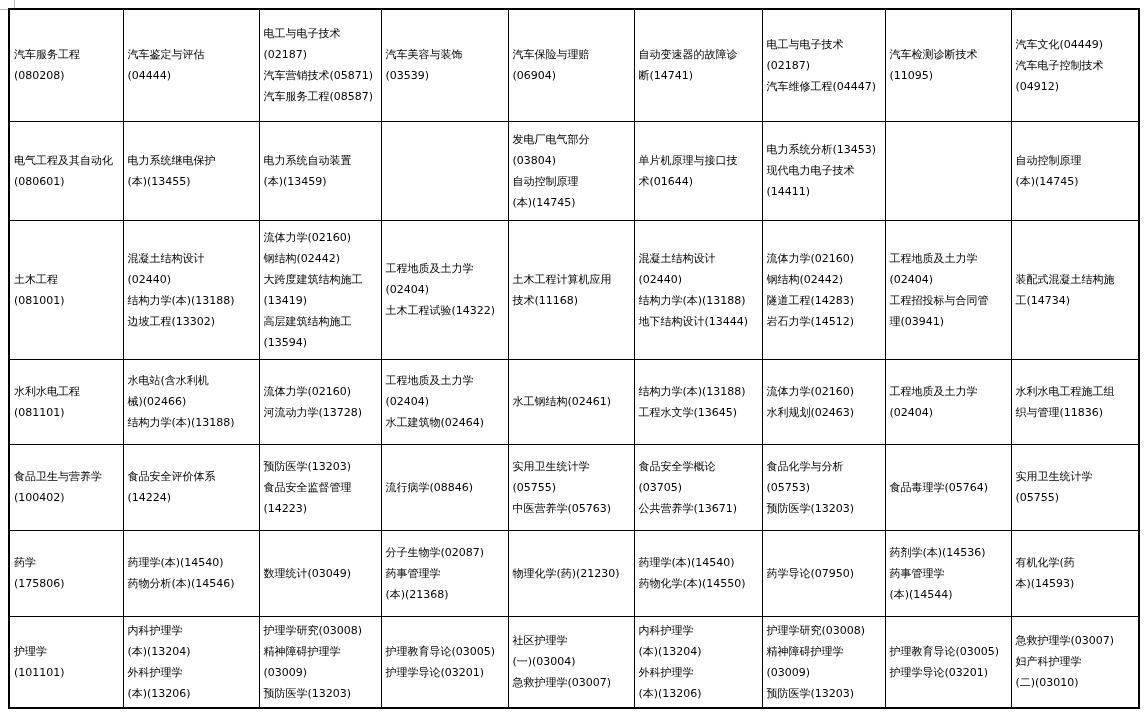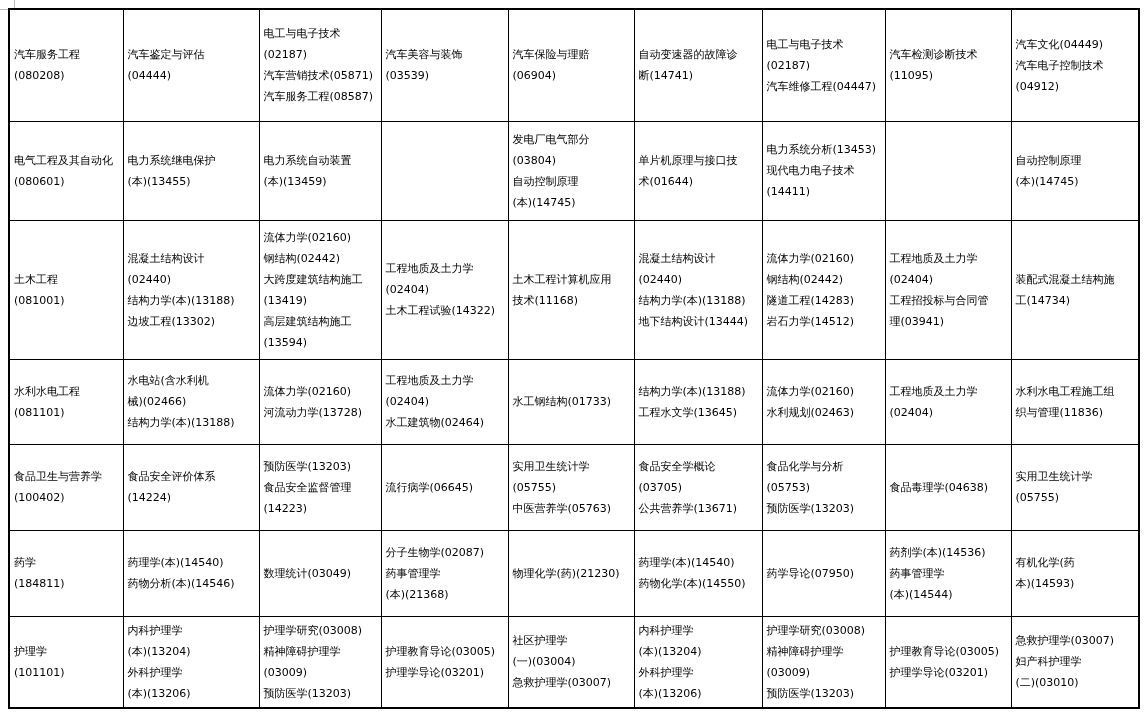--- a/index.html
+++ b/index.html
@@ -150,55 +150,55 @@
         <td>水利水电工程
 (081101)</td>
         <td>水电站(含水利机
 械)(02466)
 结构力学(本)(13188)</td>
         <td>流体力学(02160)
 河流动力学(13728)</td>
         <td>工程地质及土力学
 (02404)
 水工建筑物(02464)</td>
-        <td>水工钢结构(01733)</td>
+        <td>水工钢结构(02461)</td>
         <td>结构力学(本)(13188)
 工程水文学(13645)</td>
         <td>流体力学(02160)
 水利规划(02463)</td>
         <td>工程地质及土力学
 (02404)</td>
         <td>水利水电工程施工组
 织与管理(11836)</td>
       </tr>
       <tr>
         <td>食品卫生与营养学
 (100402)</td>
         <td>食品安全评价体系
 (14224)</td>
         <td>预防医学(13203)
 食品安全监督管理
 (14223)</td>
-        <td>流行病学(06645)</td>
+        <td>流行病学(08846)</td>
         <td>实用卫生统计学
 (05755)
 中医营养学(05763)</td>
         <td>食品安全学概论
 (03705)
 公共营养学(13671)</td>
         <td>食品化学与分析
 (05753)
 预防医学(13203)</td>
-        <td>食品毒理学(04638)</td>
+        <td>食品毒理学(05764)</td>
         <td>实用卫生统计学
 (05755)</td>
       </tr>
       <tr>
         <td>药学
-(184811)</td>
+(175806)</td>
         <td>药理学(本)(14540)
 药物分析(本)(14546)</td>
         <td>数理统计(03049)</td>
         <td>分子生物学(02087)
 药事管理学
 (本)(21368)</td>
         <td>物理化学(药)(21230)</td>
         <td>药理学(本)(14540)
 药物化学(本)(14550)</td>
         <td>药学导论(07950)</td>

